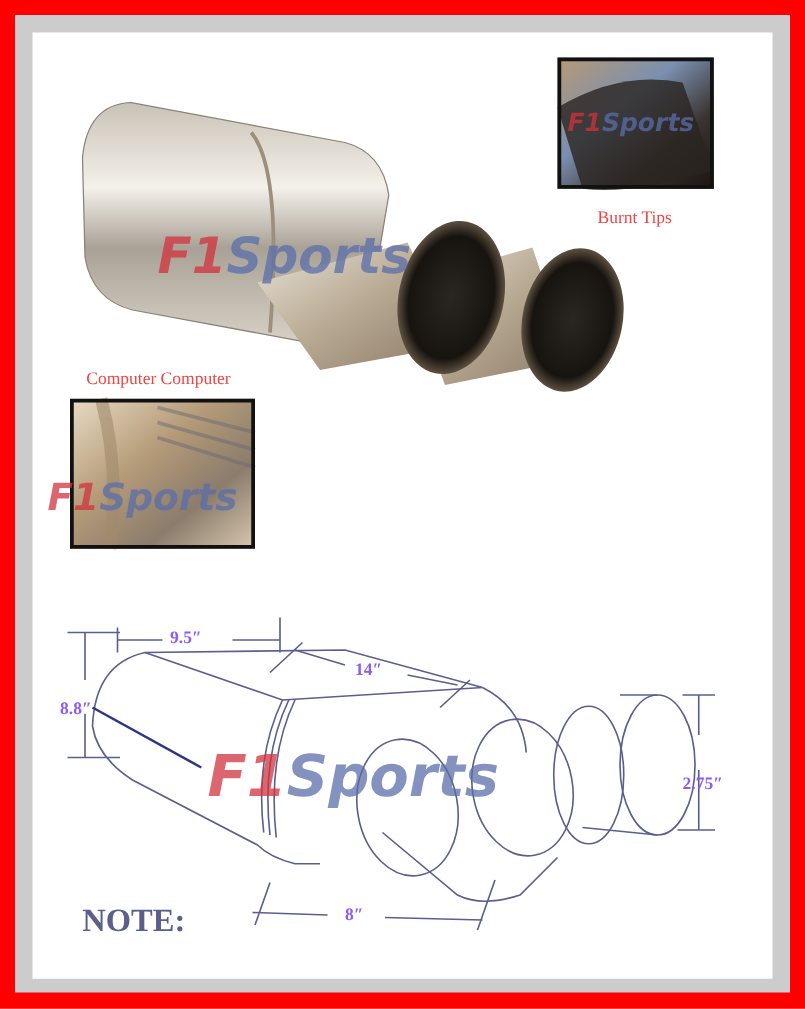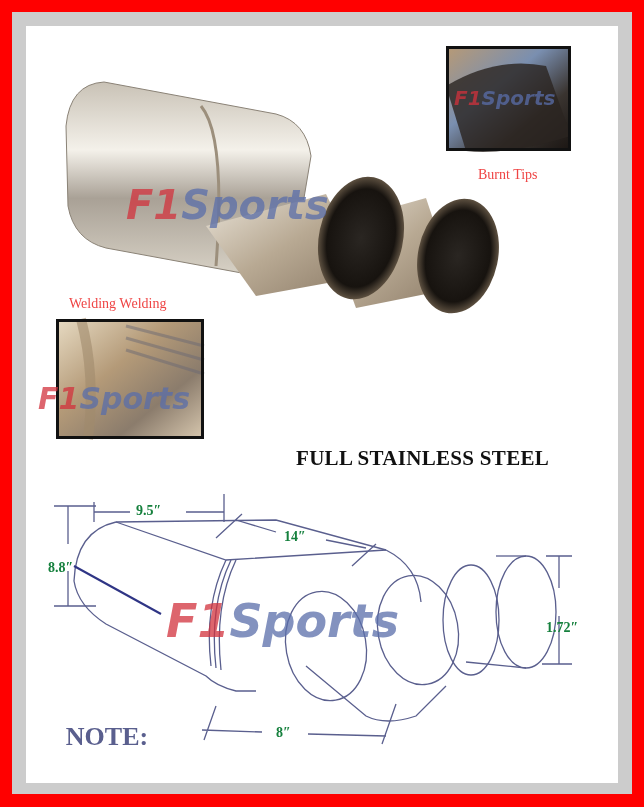--- a/index.html
+++ b/index.html
@@ -2,21 +2,21 @@
 <html><head>
 <meta charset="utf-8">
 <style>
   html, body { margin: 0; padding: 0; }
   body { width: 644px; height: 807px; background: #ff0000; position: relative; overflow: hidden; font-family: "Liberation Serif", "DejaVu Serif", serif; }
   .frame { position: absolute; left: 12px; top: 12px; width: 620px; height: 782px; background: #cccccc; }
   .canvas { position: absolute; left: 26px; top: 26px; width: 592px; height: 757px; background: #ffffff; overflow: hidden; }
   .caption { position: absolute; color: #ef4444; font-size: 14px; white-space: nowrap; }
   .inset { position: absolute; border: 3px solid #111; box-sizing: border-box; overflow: hidden; }
   .headline { position: absolute; font-weight: bold; font-size: 21px; color: #111; letter-spacing: 0.3px; white-space: nowrap; }
-  .dim { position: absolute; color: #15803d; font-size: 14px; font-weight: bold; white-space: nowrap; }
+  .dim { position: absolute; color: #8b5cf6; font-size: 14px; font-weight: bold; white-space: nowrap; }
   .note { position: absolute; color: #5a5f8e; font-weight: bold; font-size: 26px; line-height: 26px; text-align: center; white-space: nowrap; }
   .wm { position: absolute; font-family: "DejaVu Sans", sans-serif; font-style: italic; font-weight: bold; white-space: nowrap; }
   .wm .f { color: rgba(210,50,60,0.75); }
   .wm .s { color: rgba(90,110,170,0.75); }
   svg { position: absolute; left: 0; top: 0; }
 </style>
 </head>
 <body>
 
 <div class="frame"></div>
@@ -101,39 +101,38 @@
       <path d="M520,530 L546,530 M533,530 L533,562 M533,590 L533,638 M516,638 L546,638"></path>
 
       <path d="M190,680 L178,714 M176,704 L236,706 M282,708 L360,710 M370,678 L356,718"></path>
     </g>
   </svg>
 
   <div class="inset" style="left:420px;top:20px;width:125px;height:105px;"></div>
   <div class="inset" style="left:30px;top:293px;width:148px;height:120px;"></div>
 
   <div class="caption" style="left:452px;top:141px;">Burnt Tips</div>
-  <div class="caption" style="left:43px;top:270px;">Welding Welding</div>
+  <div class="caption" style="left:43px;top:270px;">Computer Computer</div>
 
   <div class="wm" style="left:100px;top:156px;font-size:40px;">
     <span class="f">F1</span><span class="s">Sports</span>
   </div>
   <div class="wm" style="left:428px;top:60px;font-size:20px;">
     <span class="f">F1</span><span class="s">Sports</span>
   </div>
   <div class="wm" style="left:12px;top:355px;font-size:30px;">
     <span class="f">F1</span><span class="s">Sports</span>
   </div>
   <div class="wm" style="left:140px;top:568px;font-size:46px;">
     <span class="f">F1</span><span class="s">Sports</span>
   </div>
 
-  <div class="headline" style="left:270px;top:420px;">FULL STAINLESS STEEL</div>
 
   <div class="dim" style="left:110px;top:477px;">9.5″</div>
   <div class="dim" style="left:258px;top:503px;">14″</div>
   <div class="dim" style="left:22px;top:534px;">8.8″</div>
-  <div class="dim" style="left:520px;top:594px;">1.72″</div>
+  <div class="dim" style="left:520px;top:594px;">2.75″</div>
   <div class="dim" style="left:250px;top:699px;">8″</div>
 
   <div class="note" style="left:6px;top:698px;width:150px;">
     <div>NOTE:</div>
   </div>
 </div>
 
 </body></html>

